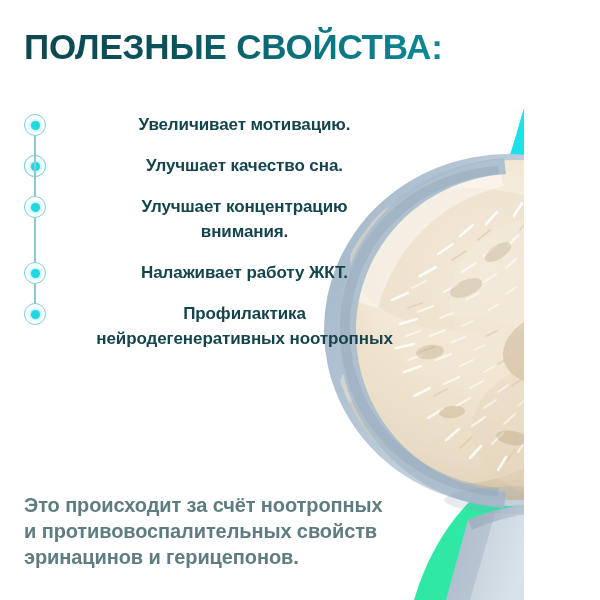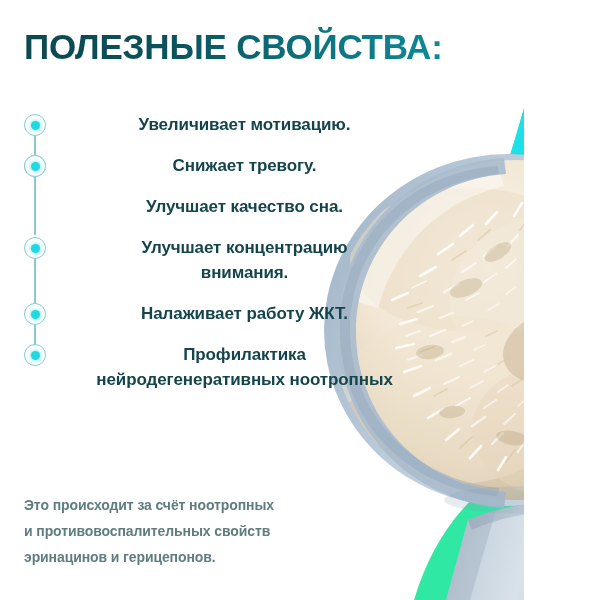--- a/index.html
+++ b/index.html
@@ -119,21 +119,21 @@
   }
 
   
   .note {
     position: absolute;
     left: 24px;
     top: 492px;
     z-index: 5;
     margin: 0;
     width: 400px;
-    font-size: 14px;
+    font-size: 20px;
     line-height: 26px;
     font-weight: 600;
     color: #5f7d80;
     letter-spacing: -0.1px;
     white-space: pre-line;
   }
 </style>
 </head>
 <body>
 
@@ -352,21 +352,20 @@
     </li>
 
     <li class="benefit">
       <span class="marker"></span>
       <span class="connector" style="top:24px;height:57px;"></span>
     </li>
 
     <li class="benefit">
       <span class="marker"></span>
       <span class="connector" style="top:24px;height:57px;"></span>
-      <span class="benefit-text">Снижает тревогу.</span>
     </li>
 
     <li class="benefit">
 
       <span class="connector" style="top:-16px;height:57px;"></span>
       <span class="benefit-text">Улучшает качество сна.</span>
     </li>
 
     <li class="benefit">
       <span class="marker"></span>

